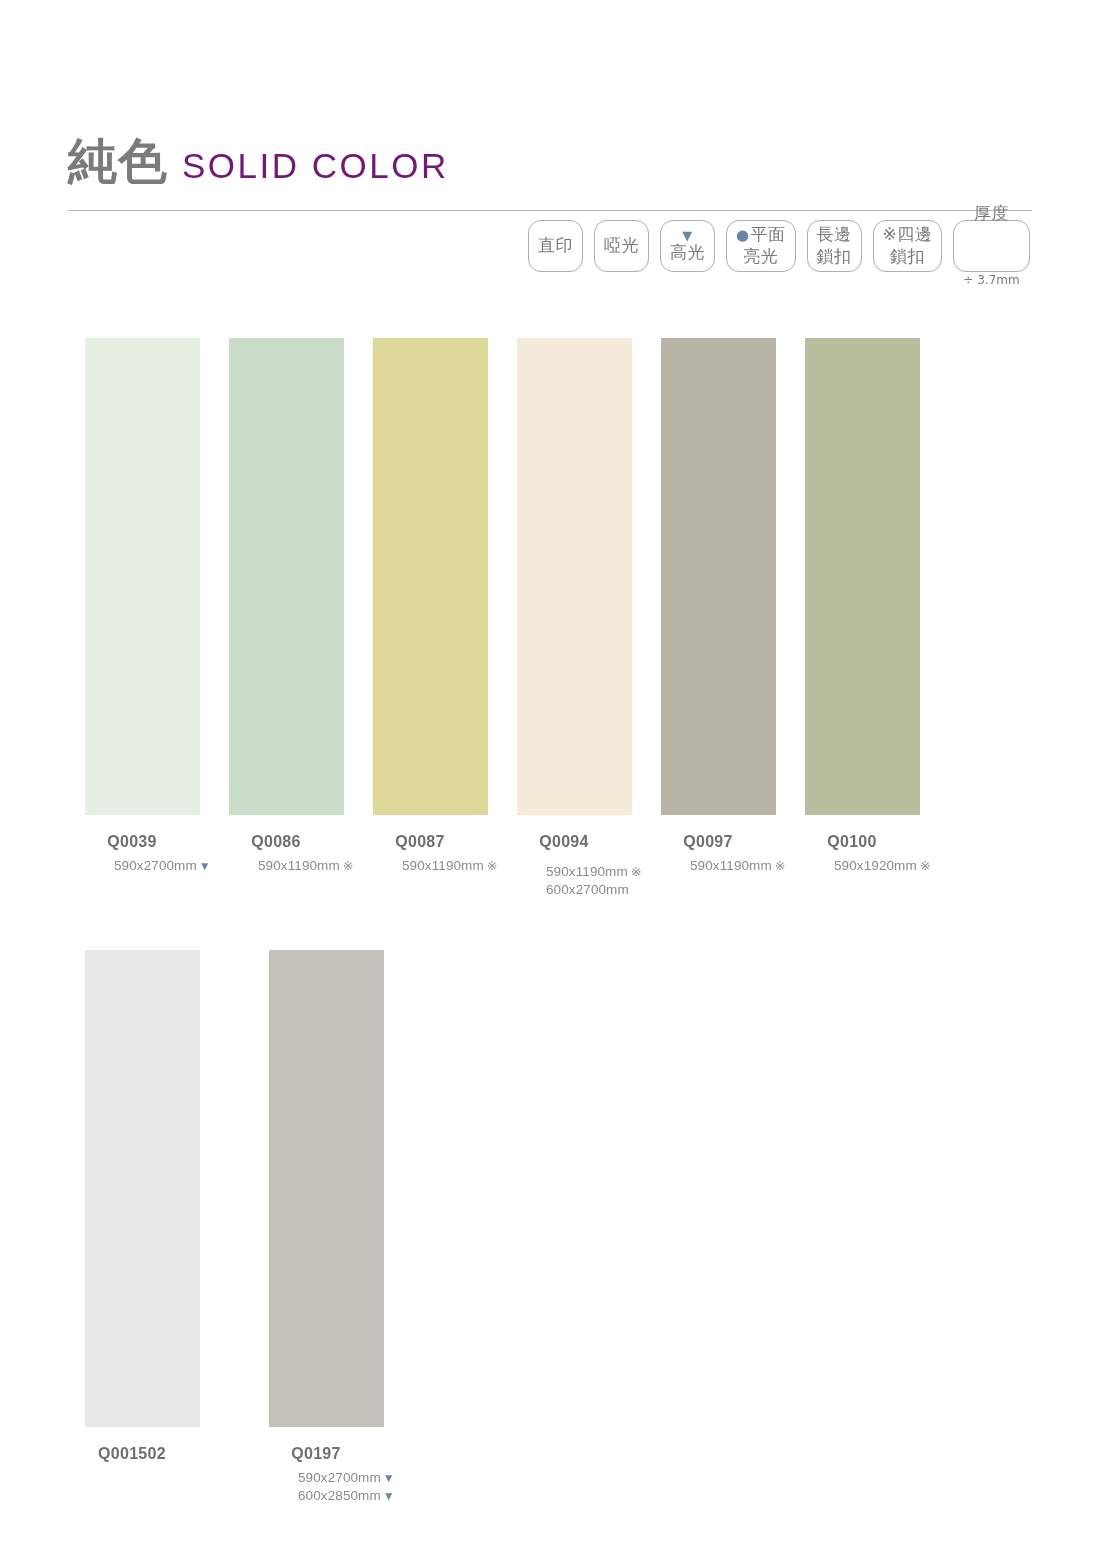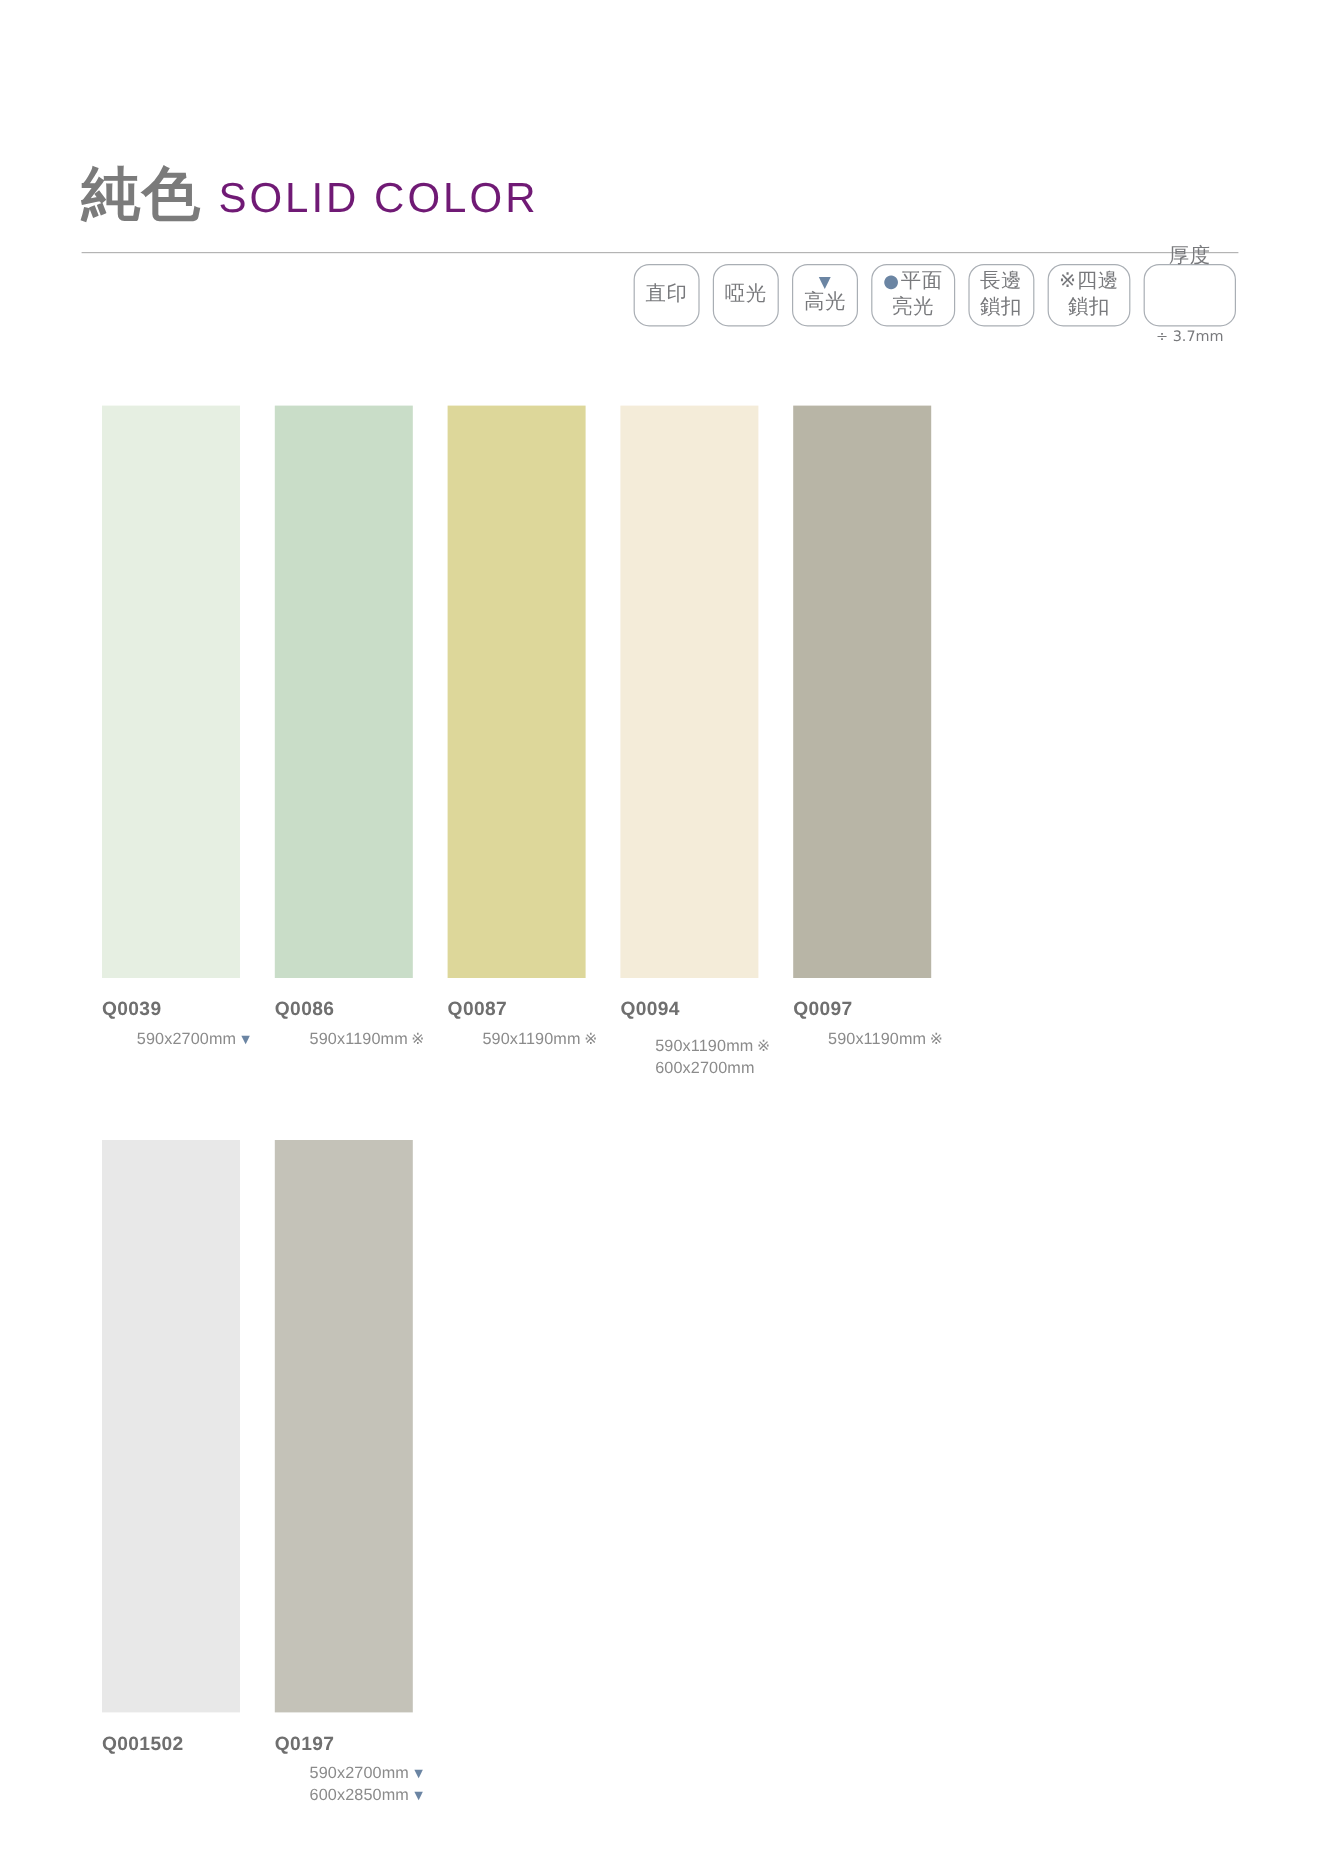--- a/index.html
+++ b/index.html
@@ -100,26 +100,27 @@
     padding-right: 1px;
   }
   .mk-inline.dot { font-size: 15px; }
 
   
   .swatch-grid {
     position: absolute;
     display: flex;
   }
   #row-1 { left: 85px; top: 338px; }
-  #row-2 { left: 85px; top: 950px; }
+  #row-2 { left: 85px; top: 950px; gap: 40px; }
 
   .swatch-cell {
     width: 94px;
     margin-right: 50px;
     position: relative;
+    text-align: center;
   }
   .swatch-chip {
     width: 115px;
     height: 477px;
     display: block;
   }
   #row-2 .swatch-chip { height: 477px; }
 
   .swatch-code {
     font-size: 16px;
@@ -223,20 +224,27 @@
         <div class="dim-line"><span>600x2700mm</span></div>
       </div>
     </div>
     <div class="swatch-cell">
       <div class="swatch-chip" style="background: rgb(184, 181, 166);"></div>
       <div class="swatch-code">Q0097</div>
       <div class="swatch-dims">
         <div class="dim-line"><span>590x1190mm</span><span class="dim-mark hash">※</span></div>
       </div>
     </div>
+    <div class="swatch-cell">
+      <div class="swatch-chip" style="background: rgb(184, 191, 159);"></div>
+      <div class="swatch-code">Q0100</div>
+      <div class="swatch-dims">
+        <div class="dim-line"><span>590x1920mm</span><span class="dim-mark hash">※</span></div>
+      </div>
+    </div>
   </div>
 <div class="swatch-grid" id="row-2">
     <div class="swatch-cell">
       <div class="swatch-chip" style="background: rgb(232, 232, 232);"></div>
       <div class="swatch-code">Q001502</div>
     </div>
     <div class="swatch-cell">
       <div class="swatch-chip" style="background: rgb(196, 194, 184);"></div>
       <div class="swatch-code">Q0197</div>
       <div class="swatch-dims">

